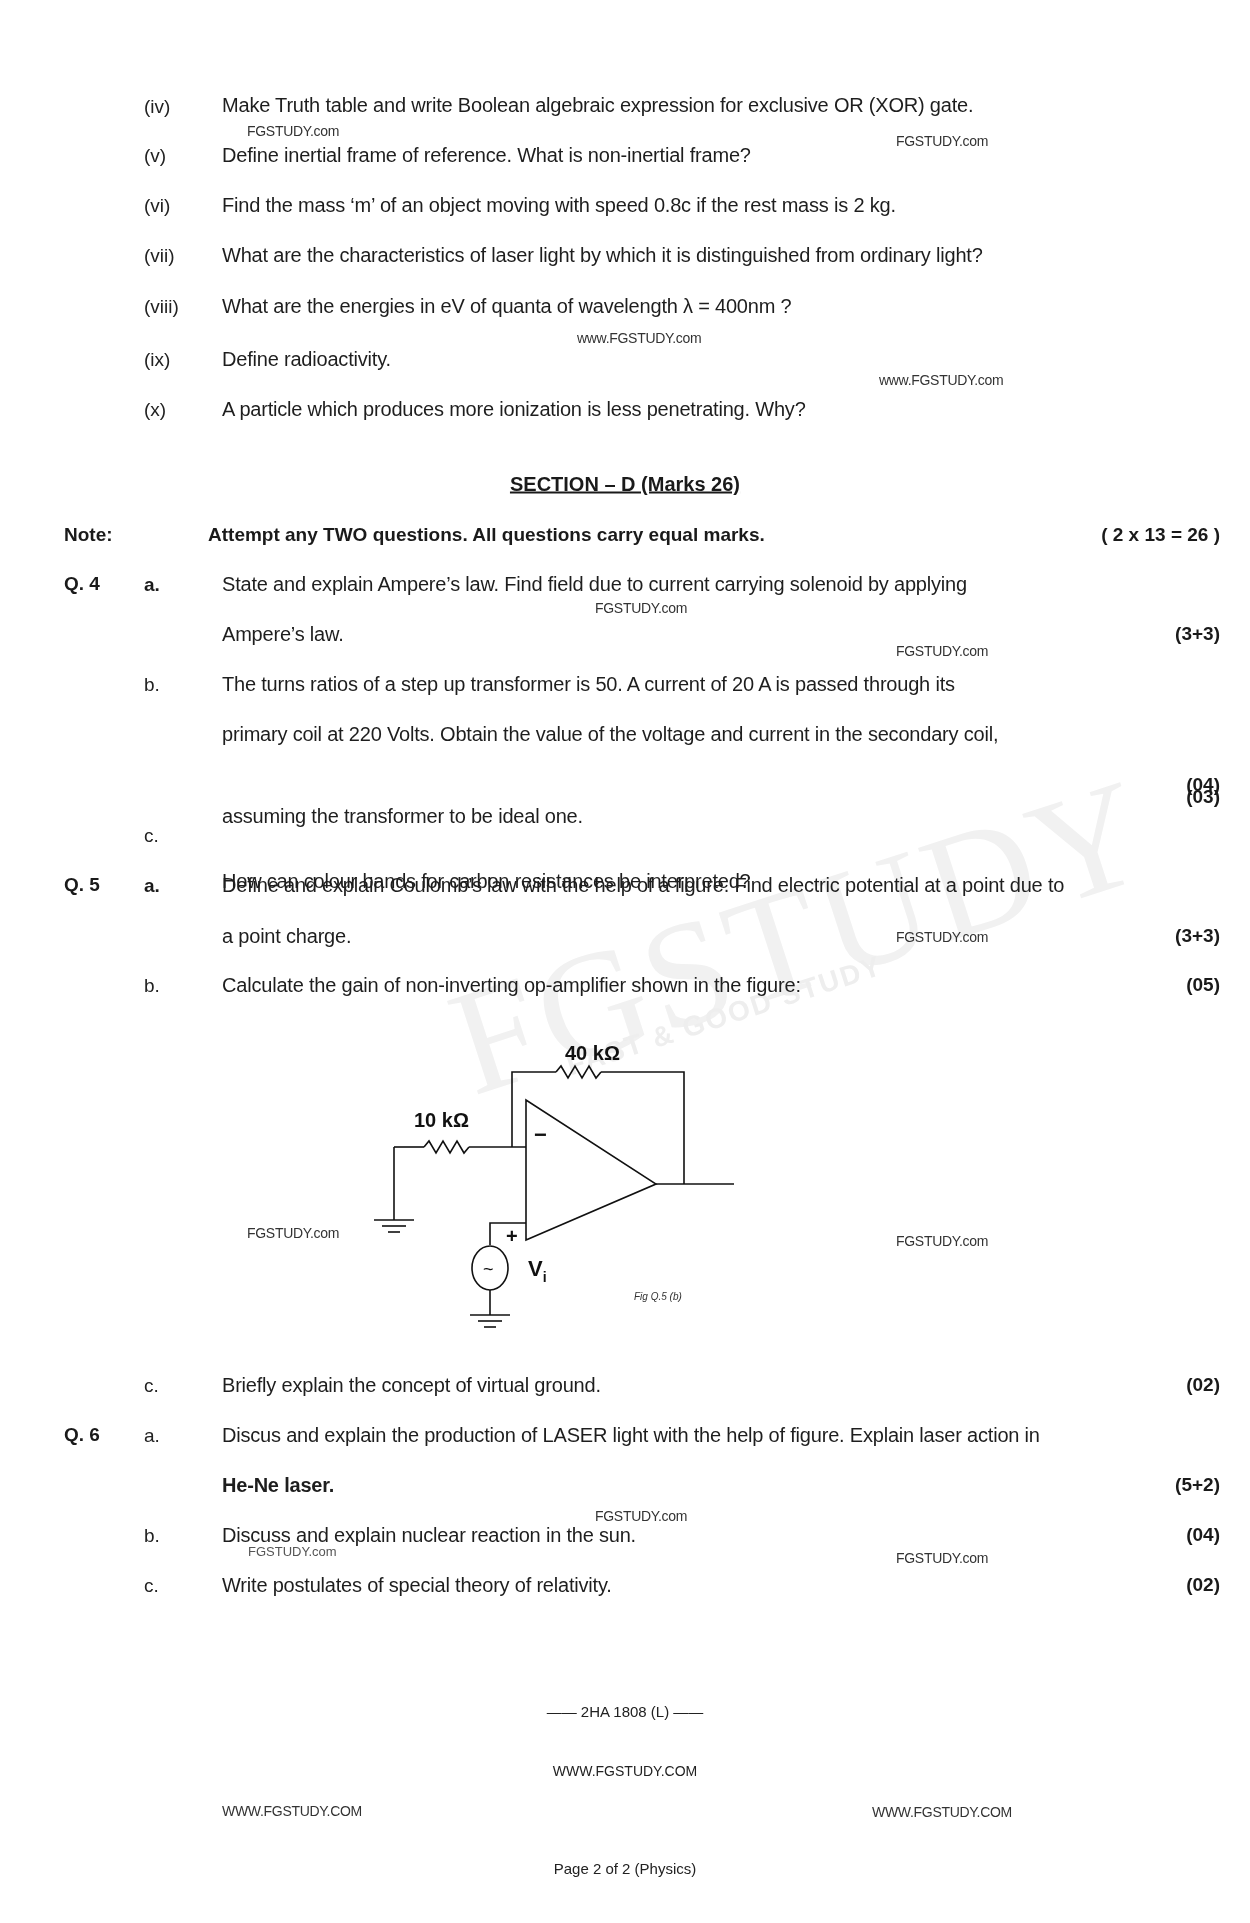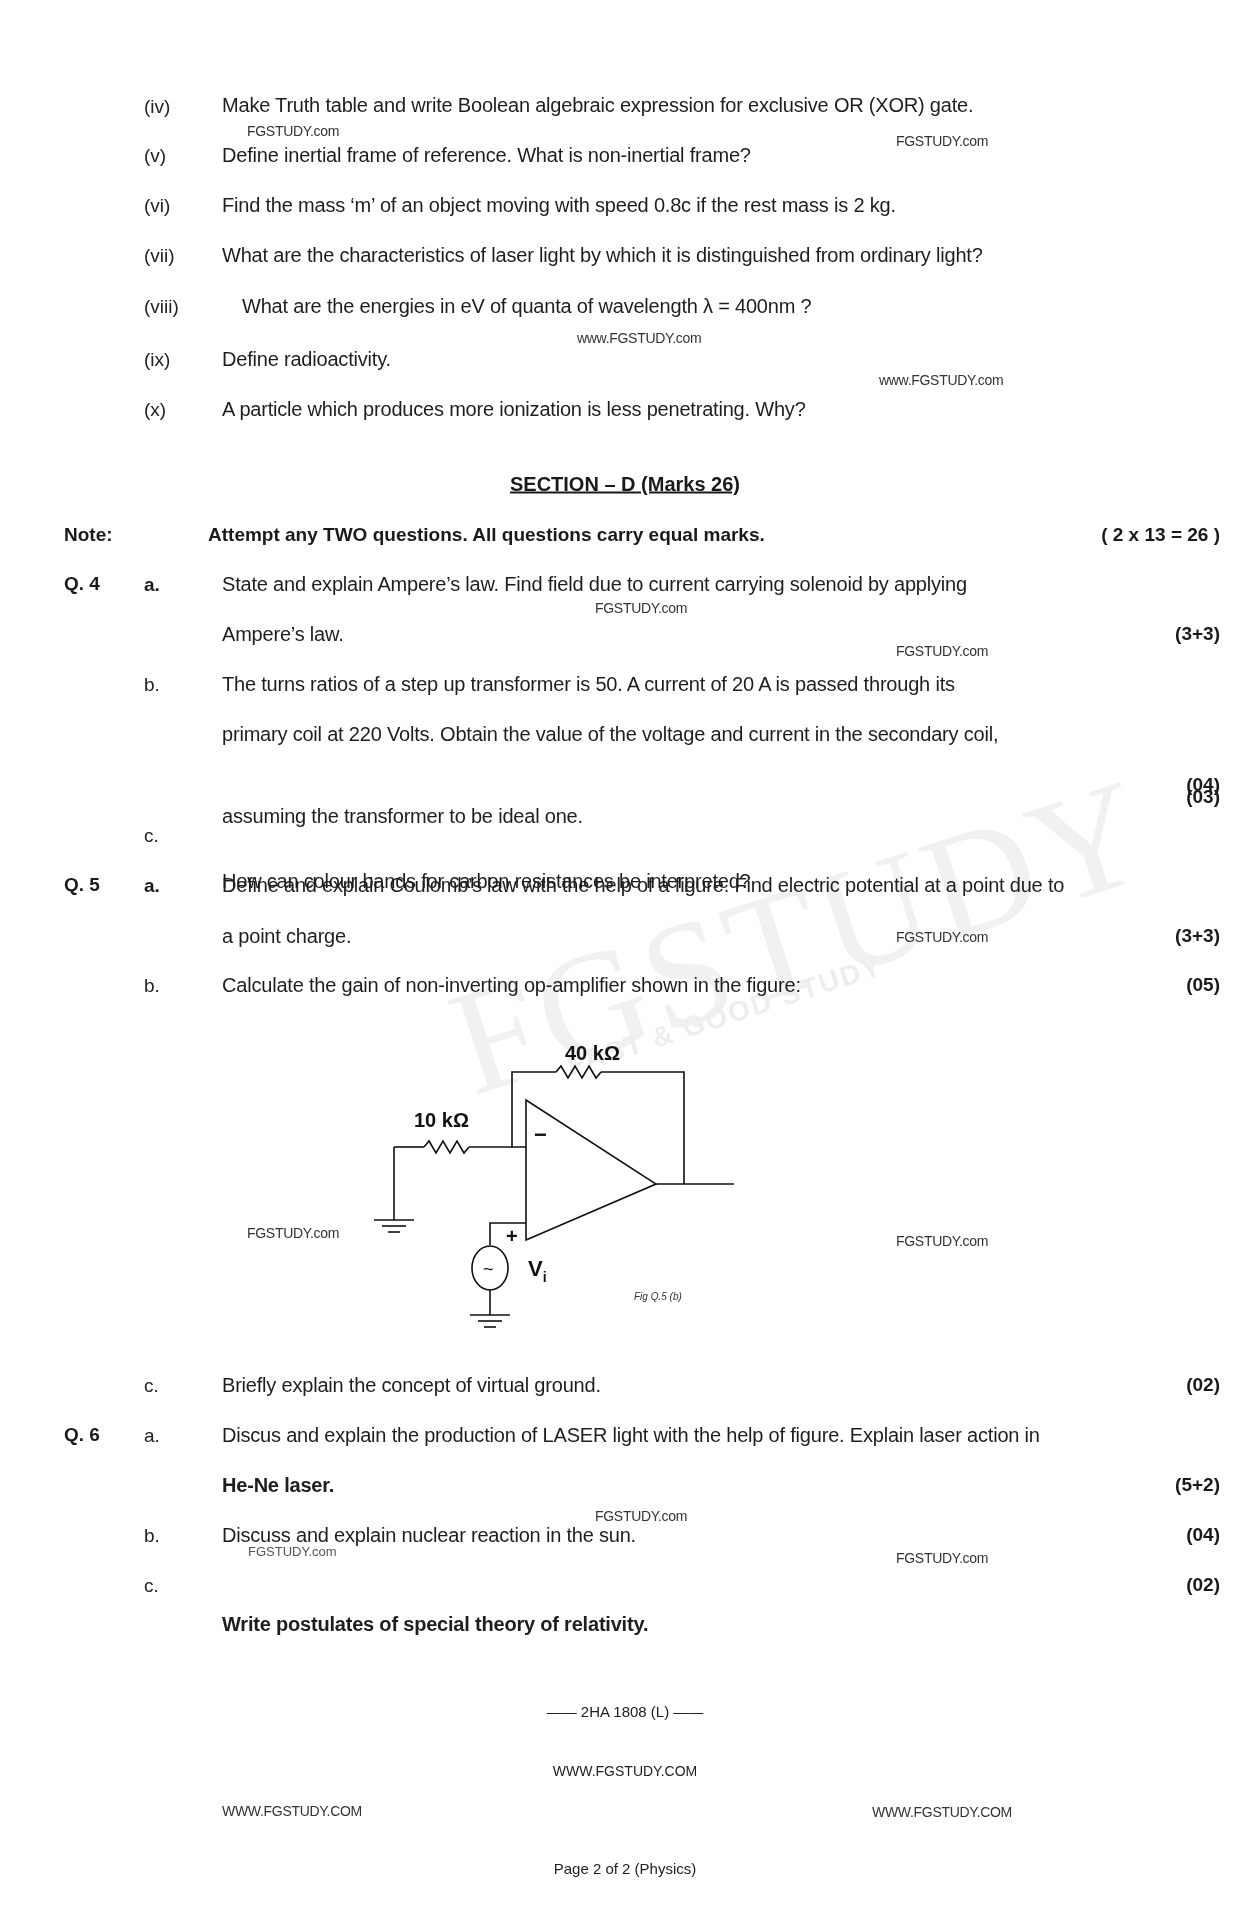--- a/index.html
+++ b/index.html
@@ -49,21 +49,21 @@
     <span class="abs num" style="left:144px; top:156px;">(v)</span>
     <span class="abs txt" style="left:222px; top:155px;">Define inertial frame of reference. What is non-inertial frame?</span>
 
     <span class="abs num" style="left:144px; top:206px;">(vi)</span>
     <span class="abs txt" style="left:222px; top:205px;">Find the mass ‘m’ of an object moving with speed 0.8c if the rest mass is 2 kg.</span>
 
     <span class="abs num" style="left:144px; top:256px;">(vii)</span>
     <span class="abs txt" style="left:222px; top:255px;">What are the characteristics of laser light by which it is distinguished from ordinary light?</span>
 
     <span class="abs num" style="left:144px; top:307px;">(viii)</span>
-    <span class="abs txt" style="left:222px; top:306px;margin-left:20px;">What are the energies in eV of quanta of wavelength λ = 400nm ?</span>
+    <span class="abs txt" style="left:222px; top:306px;">What are the energies in eV of quanta of wavelength λ = 400nm ?</span>
 
     <span class="abs wm" style="left:577px; top:338px;">www.FGSTUDY.com</span>
 
     <span class="abs num" style="left:144px; top:360px;">(ix)</span>
     <span class="abs txt" style="left:222px; top:359px;">Define radioactivity.</span>
 
     <span class="abs wm" style="left:879px; top:380px;">www.FGSTUDY.com</span>
 
     <span class="abs num" style="left:144px; top:410px;">(x)</span>
     <span class="abs txt" style="left:222px; top:409px;">A particle which produces more ionization is less penetrating. Why?</span>
@@ -161,21 +161,21 @@
     <span class="abs marks" style="top:1485px;">(5+2)</span>
 
     <span class="abs wm" style="left:595px; top:1516px;">FGSTUDY.com</span>
     <span class="abs sub-reg" style="top:1536px;">b.</span>
     <span class="abs txt" style="left:222px; top:1535px;">Discuss and explain nuclear reaction in the sun.</span>
     <span class="abs marks" style="top:1535px;">(04)</span>
     <span class="abs wm-sm" style="left:248px; top:1551px; color:#555;">FGSTUDY.com</span>
     <span class="abs wm" style="left:896px; top:1558px;">FGSTUDY.com</span>
 
     <span class="abs sub-reg" style="top:1586px;">c.</span>
-    <span class="abs txt" style="left:222px; top:1624px;font-weight:bold;">Write postulates of special theory of relativity.</span>
+    <span class="abs txt" style="left:222px; top:1585px;">Write postulates of special theory of relativity.</span>
     <span class="abs marks" style="top:1585px;">(02)</span>
   </div>
 
   <div>
     <span class="abs footer-center" style="top:1711px;">—— 2HA 1808 (L) ——</span>
     <span class="abs footer-center" style="top:1771px; font-size:14px;">WWW.FGSTUDY.COM</span>
     <span class="abs wm" style="left:222px; top:1811px;">WWW.FGSTUDY.COM</span>
     <span class="abs wm" style="left:872px; top:1812px;">WWW.FGSTUDY.COM</span>
     <span class="abs footer-center" style="top:1868px;">Page 2 of 2 (Physics)</span>
   </div>

